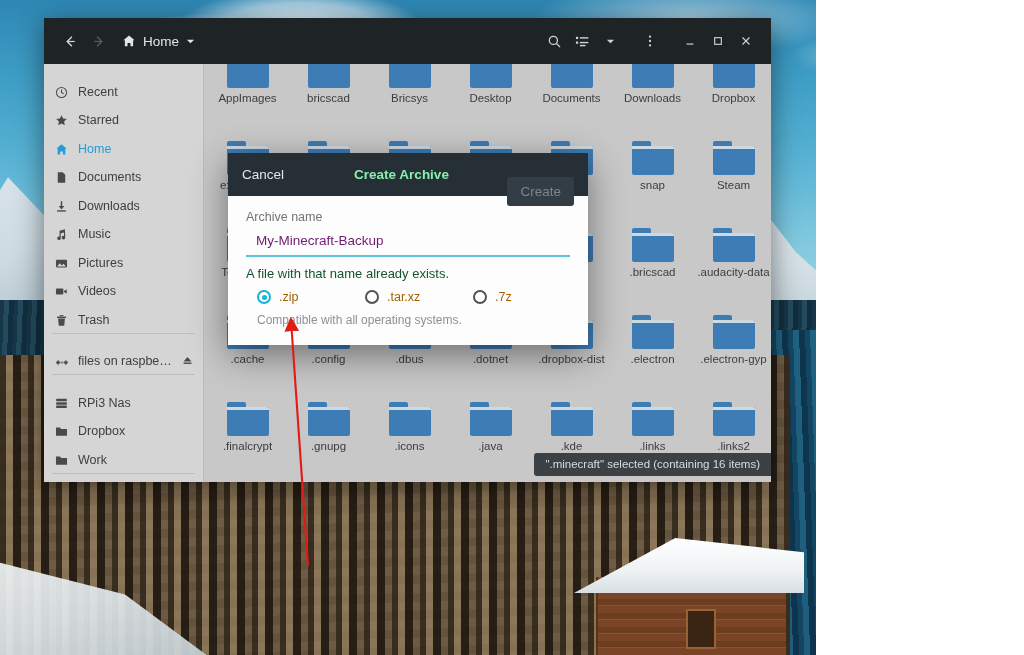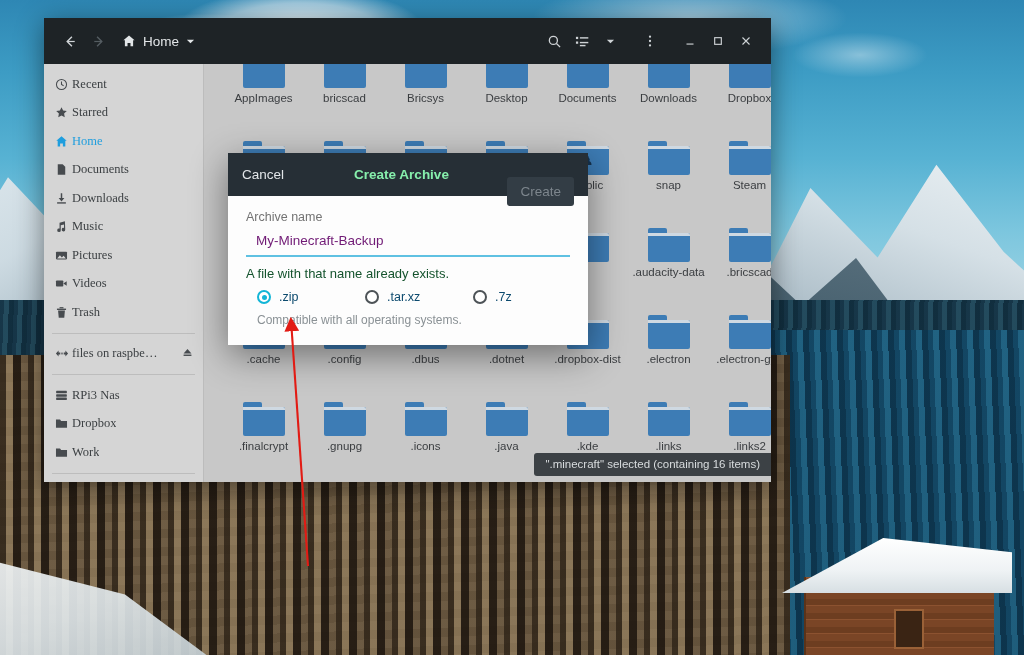--- a/index.html
+++ b/index.html
@@ -5,21 +5,21 @@
   * { box-sizing: border-box; margin: 0; padding: 0; }
   html, body {
     width: 1024px; height: 655px;
     overflow: hidden;
     font-family: "Liberation Sans", sans-serif;
   }
 
   
   #desktop {
     position: relative;
-    width: 1024px; height: 655px;
+    width: 816px; height: 655px;
     overflow: hidden;
     background: #1b4f72;
   }
   .wp-sky {
     position: absolute; left: 0; top: 0; width: 1024px; height: 330px;
     background:
       radial-gradient(ellipse 170px 55px at 300px 28px, rgba(255,255,255,.92) 0%, rgba(255,255,255,.55) 45%, rgba(255,255,255,0) 72%),
       radial-gradient(ellipse 120px 38px at 205px 40px, rgba(255,255,255,.80) 0%, rgba(255,255,255,0) 70%),
       radial-gradient(ellipse 210px 50px at 690px 18px, rgba(255,255,255,.55) 0%, rgba(255,255,255,0) 75%),
       radial-gradient(ellipse 90px 30px at 860px 55px, rgba(255,255,255,.40) 0%, rgba(255,255,255,0) 75%),
@@ -128,40 +128,40 @@
   .fm-body { flex: 1 1 auto; display: flex; min-height: 0; }
 
   
   .sidebar {
     width: 160px; flex: 0 0 160px;
     background: #d5d5d5; border-right: 1px solid #bcbcbc;
     padding-top: 6px; font-size: 12.5px; color: #3c4043;
     overflow: hidden;
   }
   .sb-item {
-    height: 28.5px; display: flex; align-items: center;
-    padding: 0 10px; gap: 3px; white-space: nowrap; font-family: Liberation Serif, serif;
+    height: 28.5px; display: flex; align-items: flex-end;
+    padding: 0 10px; gap: 9px; white-space: nowrap;
   }
   .sb-item .ico {
     width: 15px; flex: 0 0 15px; display: flex;
     align-items: center; justify-content: center; color: #474b4f;
   }
   .sb-item.active { color: #1f9ede; }
   .sb-item.active .ico { color: #1f9ede; }
   .sb-item .lbl { overflow: hidden; text-overflow: ellipsis; }
   .sb-item .eject { margin-left: auto; color: #474b4f; font-size: 11px; }
   .sb-div { height: 1px; background: #bdbdbd; margin: 6px 8px; }
 
   
   .filearea {
     flex: 1 1 auto; position: relative; overflow: hidden;
     background: #c8c8c8;
   }
   .grid {
-    position: absolute; left: 16px; top: -16px;
+    position: absolute; left: 0; top: -16px;
     width: 567px;
     display: grid; grid-template-columns: repeat(7, 81px);
     padding: 0 3px;
   }
   .fitem {
     width: 81px; padding-top: 6px;
     display: flex; flex-direction: column; align-items: center;
     height: 87px;
   }
   .folder {
@@ -226,21 +226,21 @@
   .field-label { font-size: 12.5px; color: #737373; margin-bottom: 7px; }
   .name-input {
     font-size: 13.5px; color: #701a75; padding: 2px 0 7px 10px;
     border-bottom: 2px solid #5fc1e2;
   }
   .exists-msg { font-size: 13px; color: #14532d; margin-top: 9px; }
   .radio-row {
     display: flex; align-items: center; margin-top: 9px;
     padding-left: 11px; gap: 0;
   }
-  .radio { display: flex; align-items: center; gap: 8px; font-size: 12.5px; color: #0c4a6e; }
+  .radio { display: flex; align-items: center; gap: 8px; font-size: 12.5px; color: #a16207; }
   .radio:nth-child(1) { width: 108px; }
   .radio:nth-child(2) { width: 108px; }
   .rb {
     width: 14px; height: 14px; border-radius: 50%;
     border: 2px solid #4d5357; background: #ffffff;
     position: relative; flex: 0 0 14px;
   }
   .rb.on { border-color: #13b5d6; }
   .rb.on::after {
     content: ""; position: absolute; left: 2.5px; top: 2.5px;
@@ -609,28 +609,28 @@
                 <div class="tab"></div>
                 <div class="body"></div>
               </div>
               <div class="fname"></div>
             </div>
             <div class="fitem">
               <div class="folder">
                 <div class="tab"></div>
                 <div class="body"></div>
               </div>
+              <div class="fname">.bricscad</div>
+            </div>
+            <div class="fitem">
+              <div class="folder">
+                <div class="tab"></div>
+                <div class="body"></div>
+              </div>
               <div class="fname">.audacity-data</div>
-            </div>
-            <div class="fitem">
-              <div class="folder">
-                <div class="tab"></div>
-                <div class="body"></div>
-              </div>
-              <div class="fname">.bricscad</div>
             </div>
             <div class="fitem">
               <div class="folder">
                 <div class="tab"></div>
                 <div class="body"></div>
               </div>
               <div class="fname">.cache</div>
             </div>
             <div class="fitem">
               <div class="folder">

